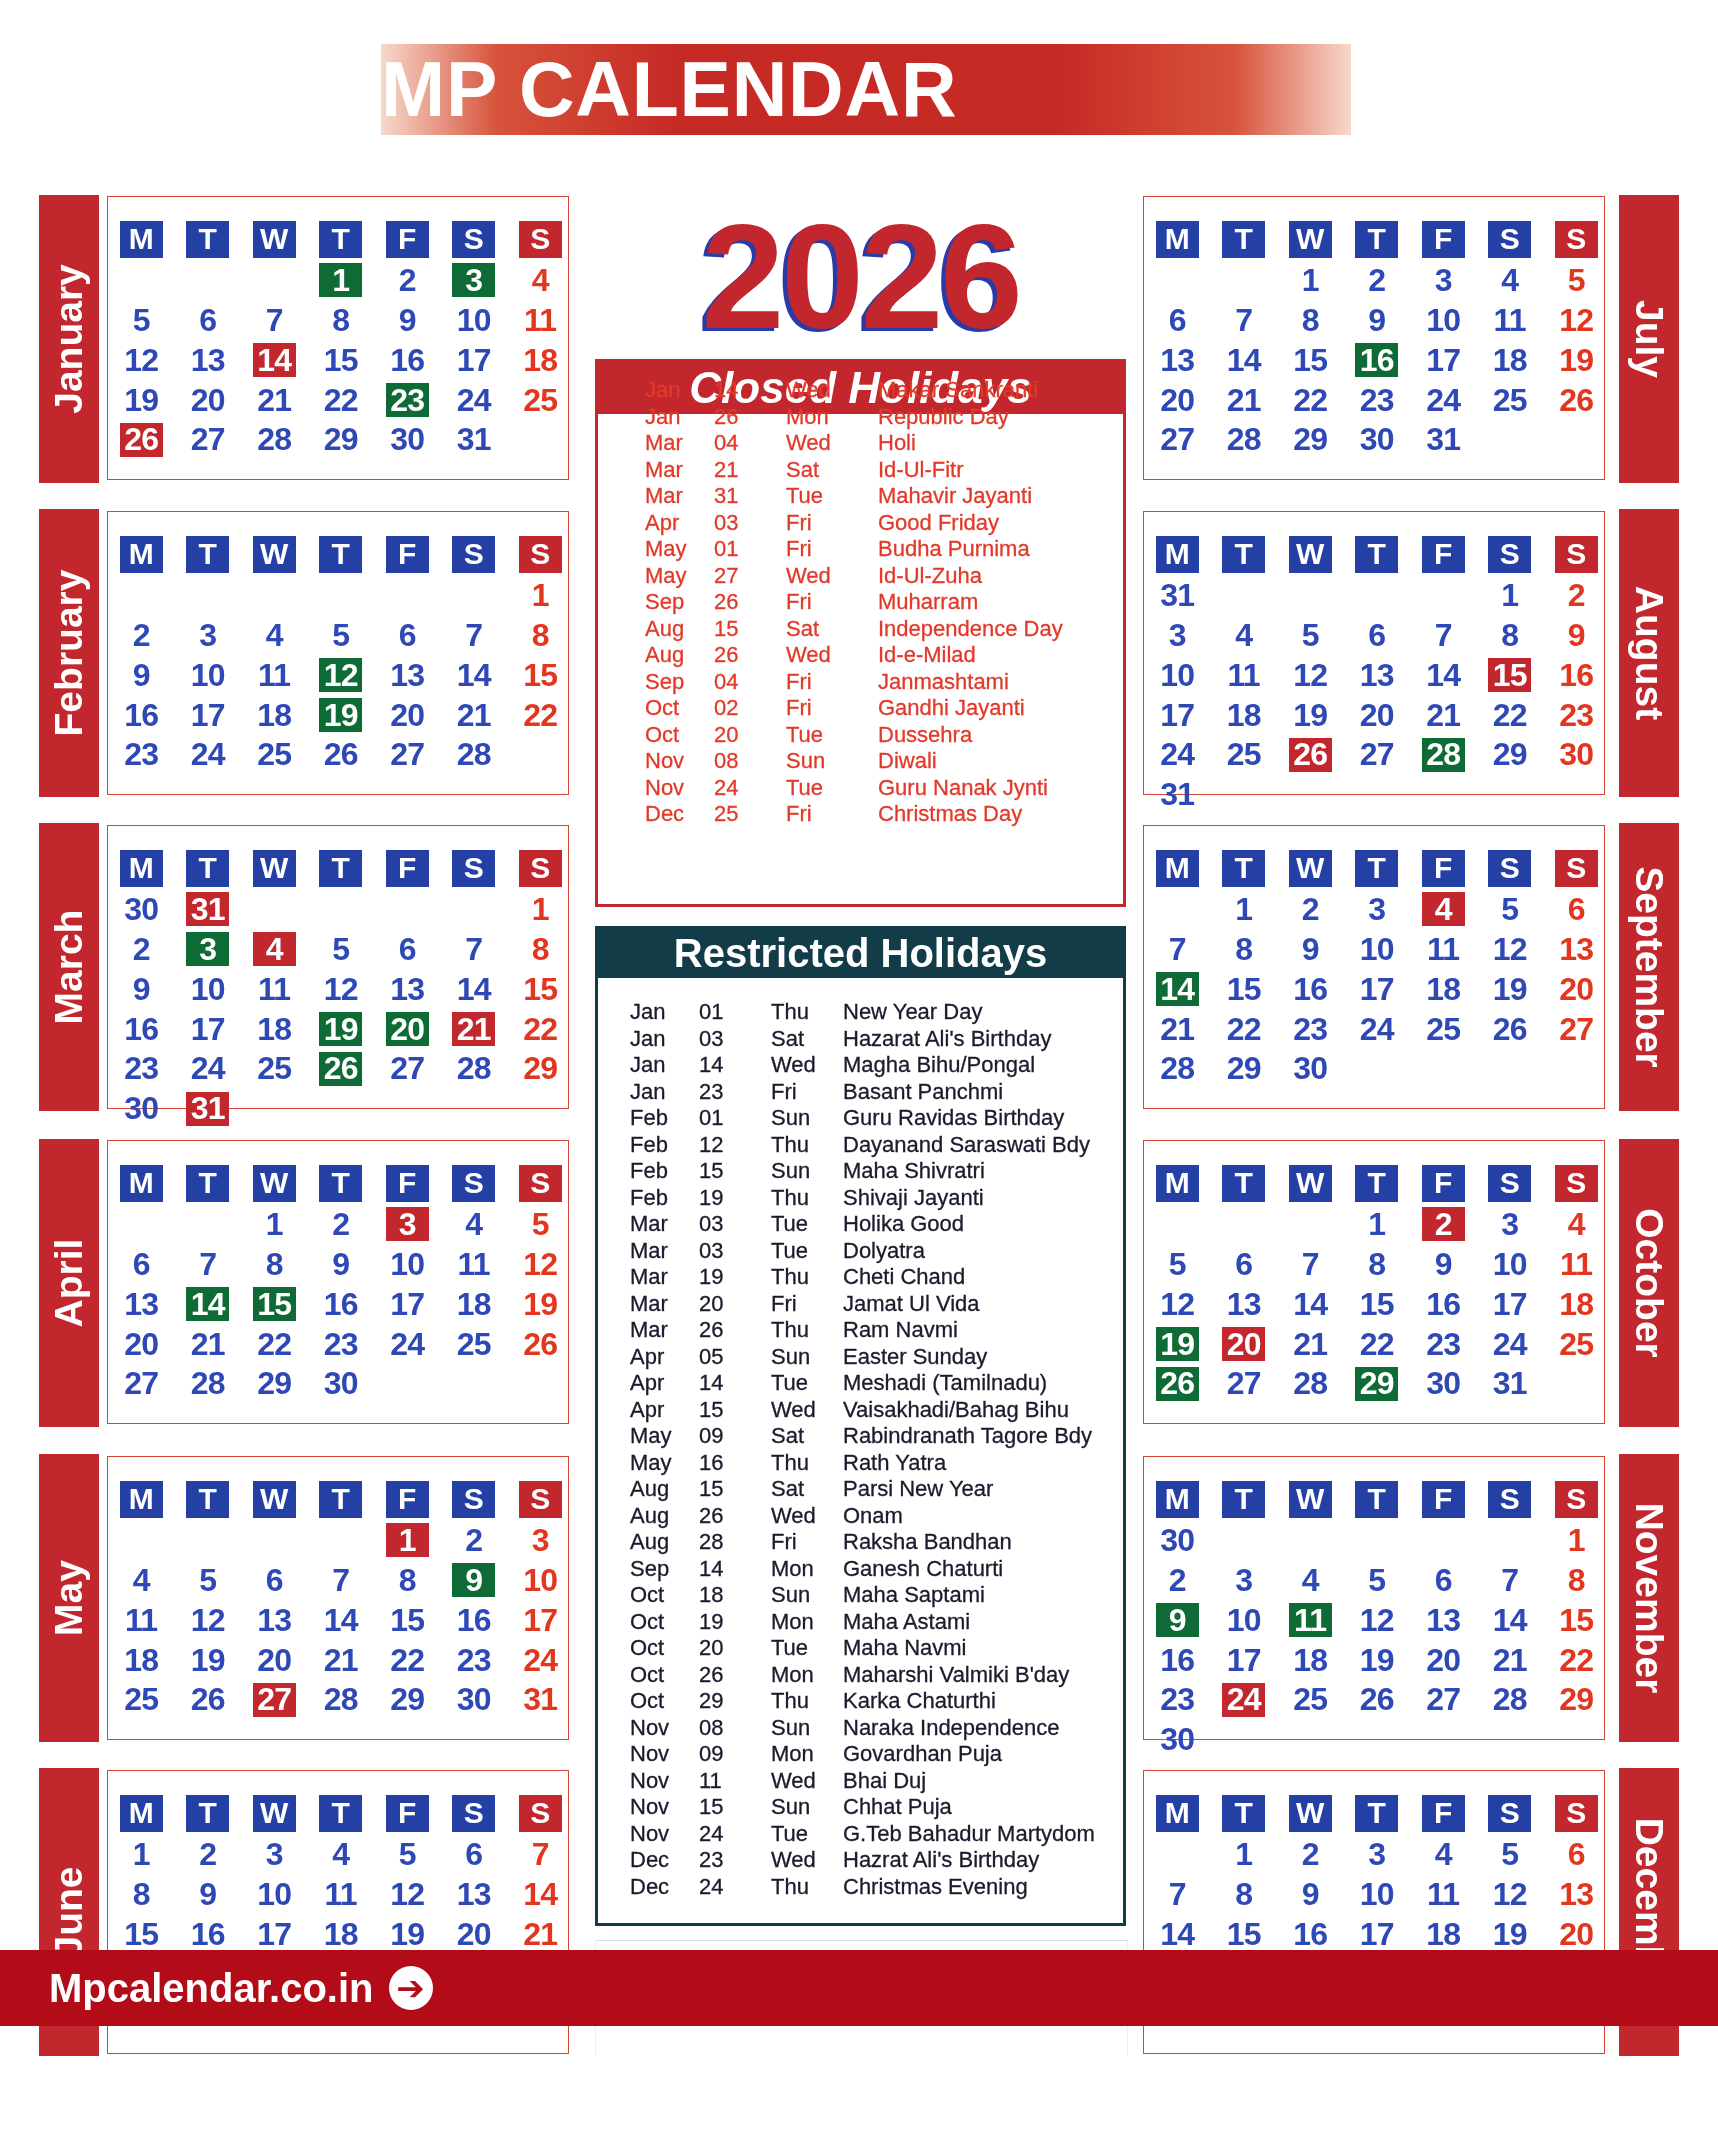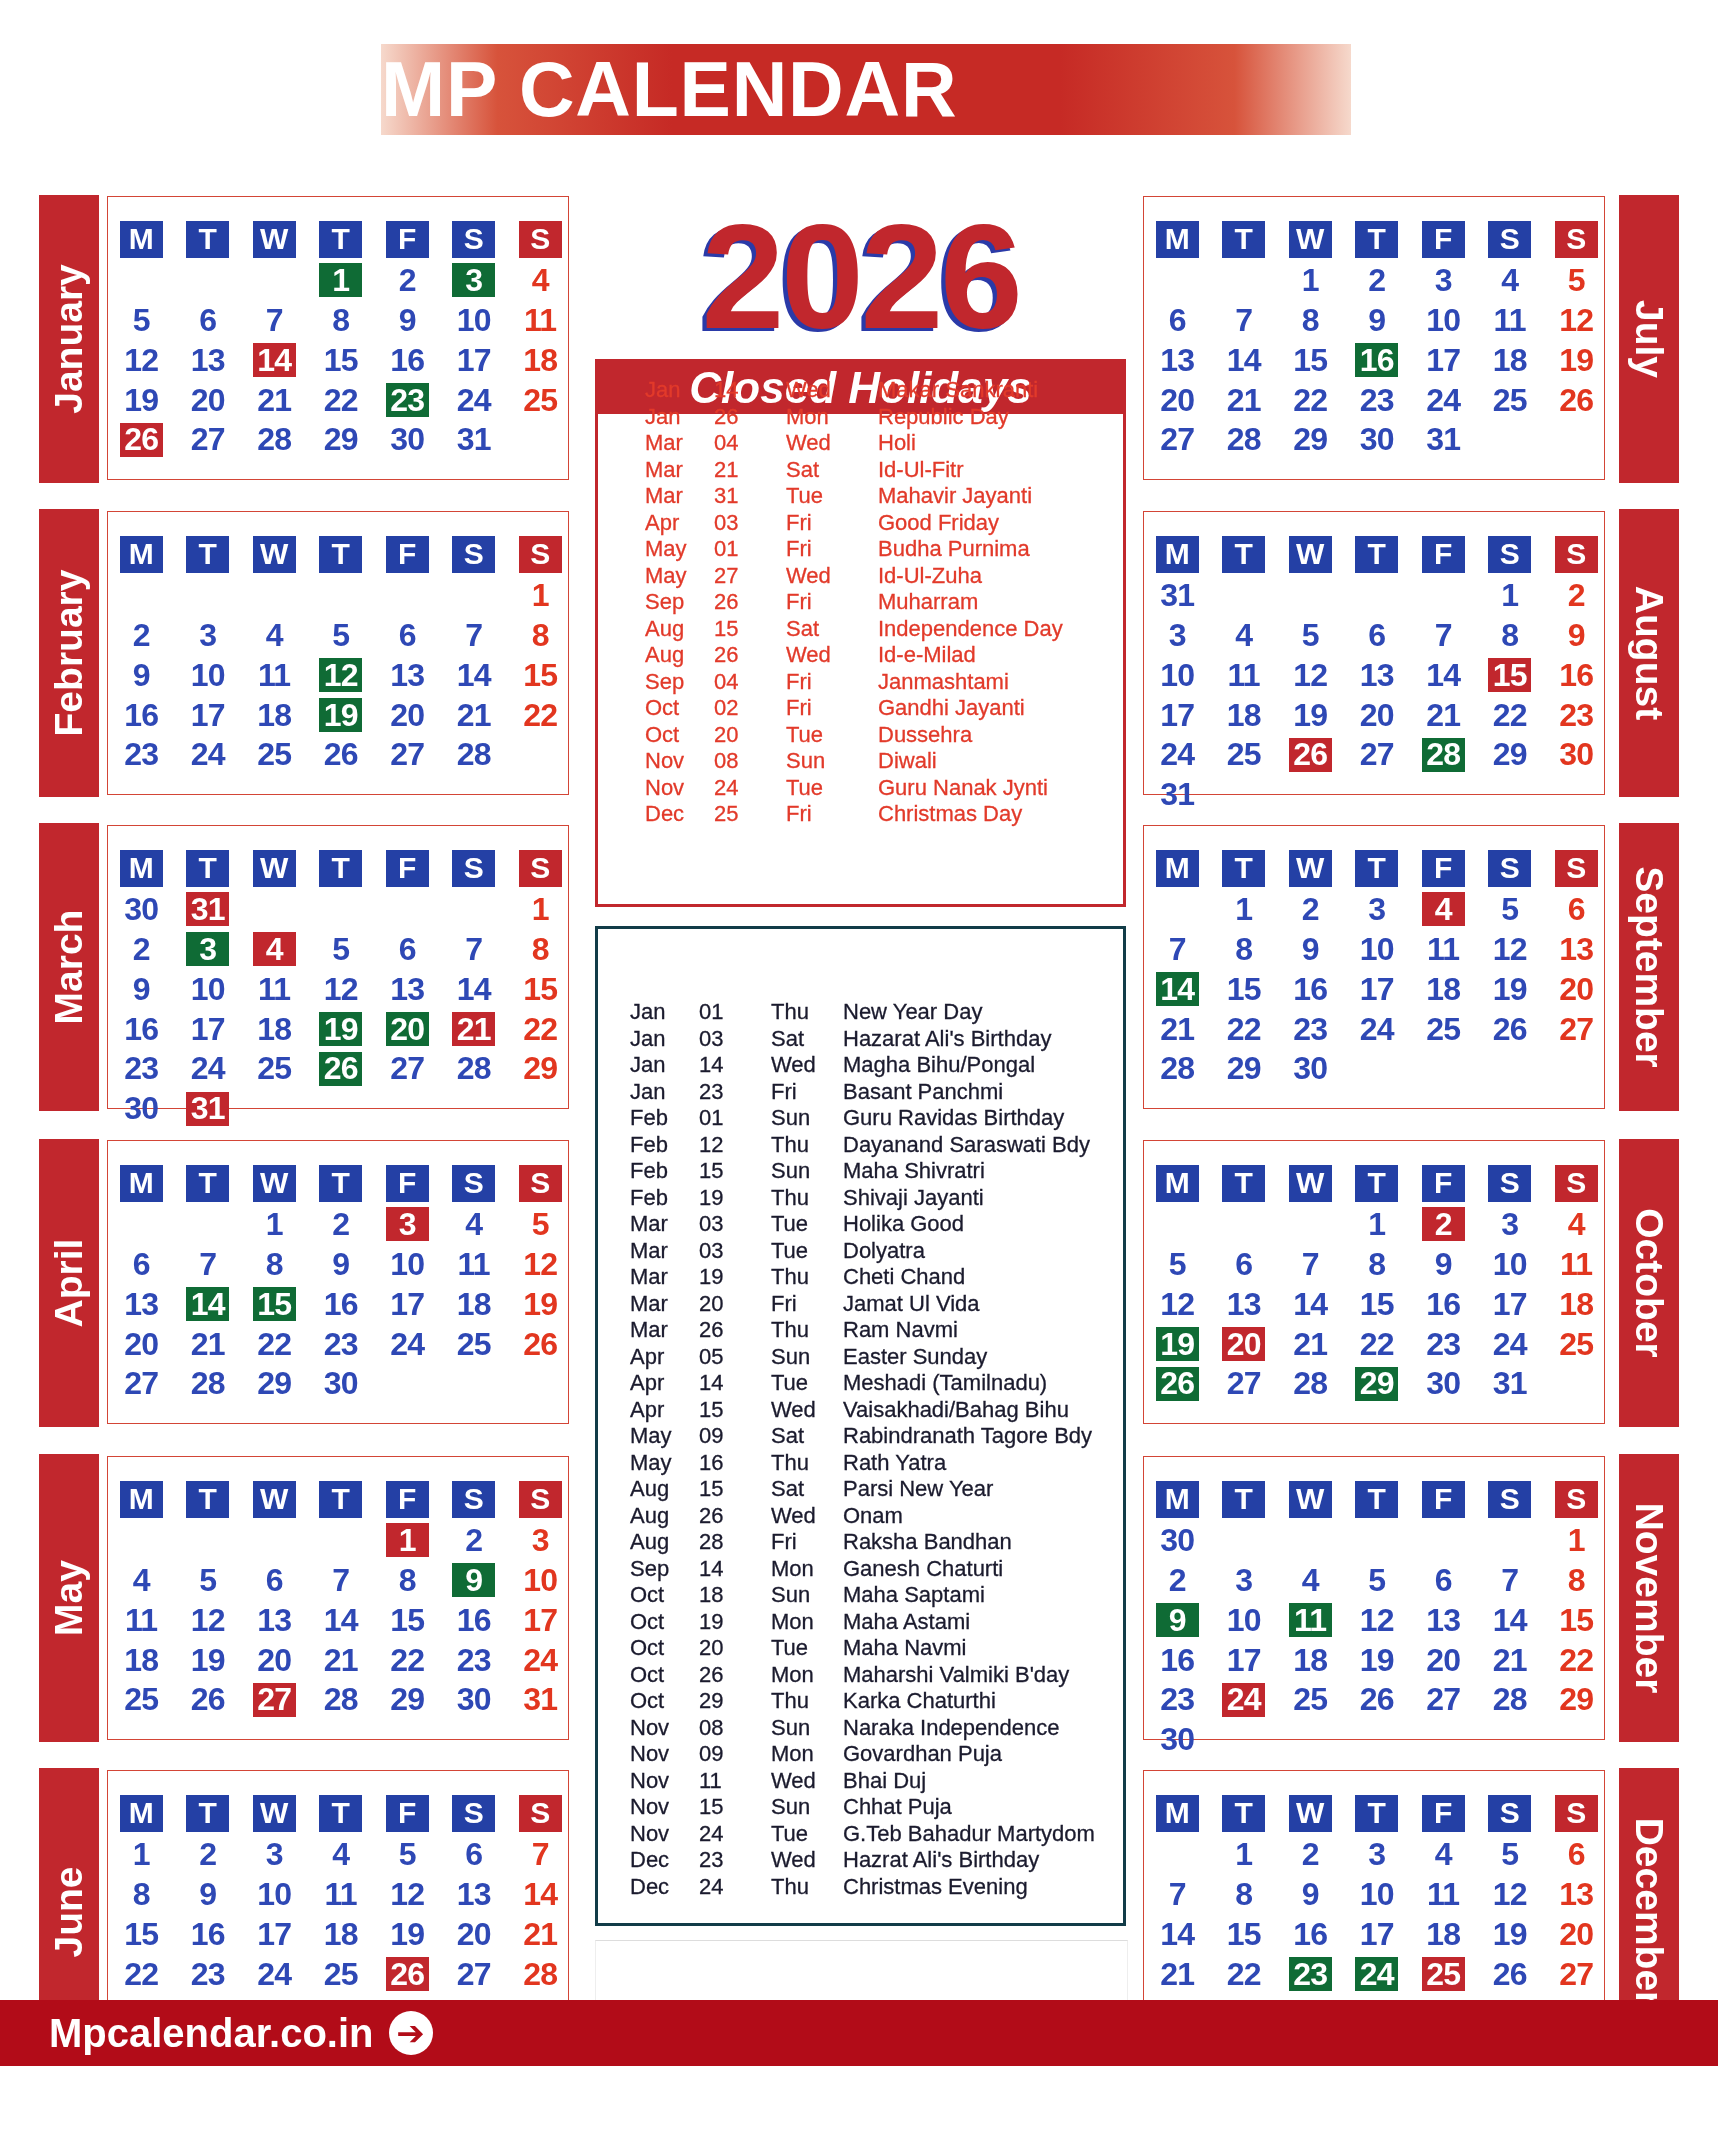--- a/index.html
+++ b/index.html
@@ -31,21 +31,21 @@
   .closed .hdr{height:52px;background:#c1272d;color:#fff;font-size:44px;display:flex;align-items:center;justify-content:center;font-style:italic;}
   .restricted{position:absolute;left:595px;top:926px;width:531px;height:1000px;border:3.4px solid #123c48;box-sizing:border-box;background:#fff;}
   .restricted .hdr{height:49px;background:#123c48;color:#fff;font-size:40px;display:flex;align-items:center;justify-content:center;}
   .hlist{position:absolute;}
   .hrow{display:flex;height:26.5px;align-items:center;font-size:22px;font-weight:normal;-webkit-text-stroke:0.3px currentColor;}
   .closed .hrow{color:#e23a2a;}
   .restricted .hrow{color:#1b1b2e;}
   .c1{width:69px;} .c2{width:72px;}
   .closed .c3{width:92px;} .restricted .c3{width:72px;}
   .blank{position:absolute;left:595px;top:1940px;width:531px;height:115px;border-top:0.8px solid #ddd;border-left:0.8px solid #eee;border-right:0.8px solid #eee;}
-  .footer{position:absolute;left:0;top:2000px;width:1718px;height:66px;background:#b20c18;display:flex;align-items:center;}
+  .footer{position:absolute;left:0;top:1950px;width:1718px;height:76px;background:#b20c18;display:flex;align-items:center;}
   .footer .url{color:#fff;font-size:40px;margin-left:49px;}
   .footer .arrow{margin-left:15px;width:44px;height:44px;border-radius:50%;background:#fff;color:#b20c18;
        display:flex;align-items:center;justify-content:center;font-size:34px;}
 </style>
 </head>
 <body>
 
 <div class="title-banner">
   <span>MP CALENDAR</span>
 </div>
@@ -766,20 +766,21 @@
       <div class="hrow">
         <span class="c1">Dec</span>
         <span class="c2">25</span>
         <span class="c3">Fri</span>
         <span class="c4">Christmas Day</span>
       </div>
     </div>
 </div>
 
 <div class="restricted">
+  <div class="hdr">Restricted Holidays</div>
   <div class="hlist" id="restricted-list" style="left:32px;top:70px;">
       <div class="hrow">
         <span class="c1">Jan</span>
         <span class="c2">01</span>
         <span class="c3">Thu</span>
         <span class="c4">New Year Day</span>
       </div>
       <div class="hrow">
         <span class="c1">Jan</span>
         <span class="c2">03</span>

